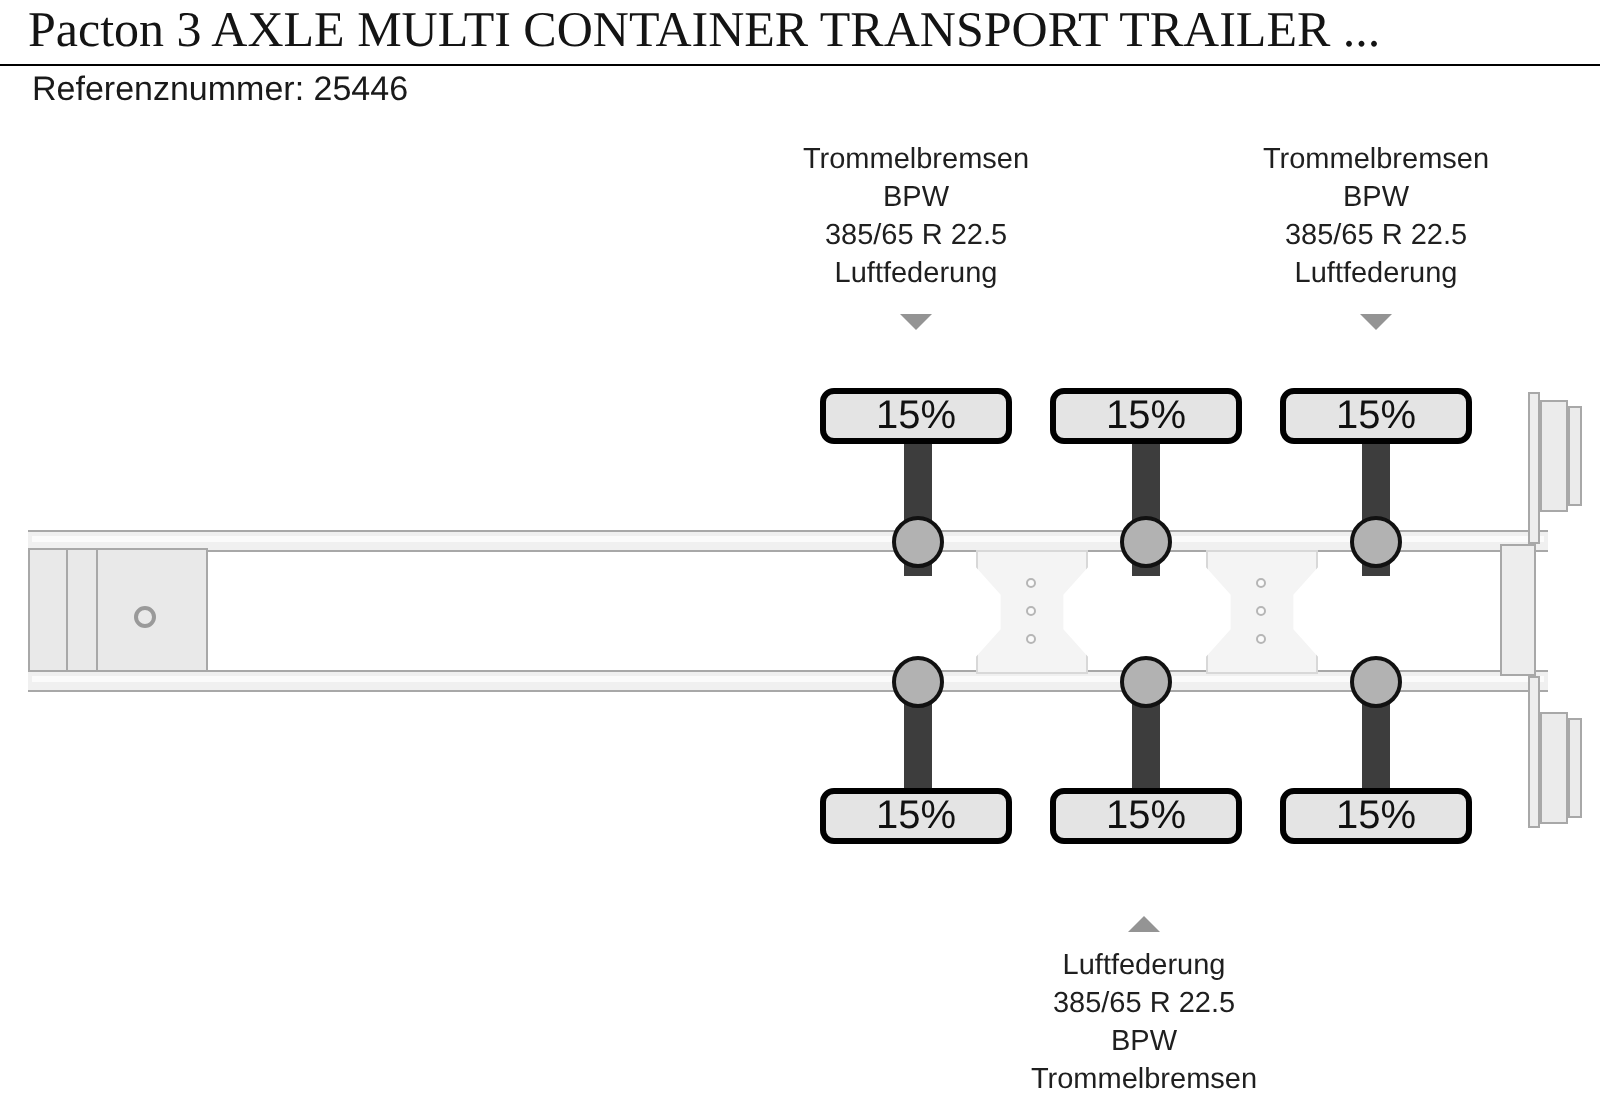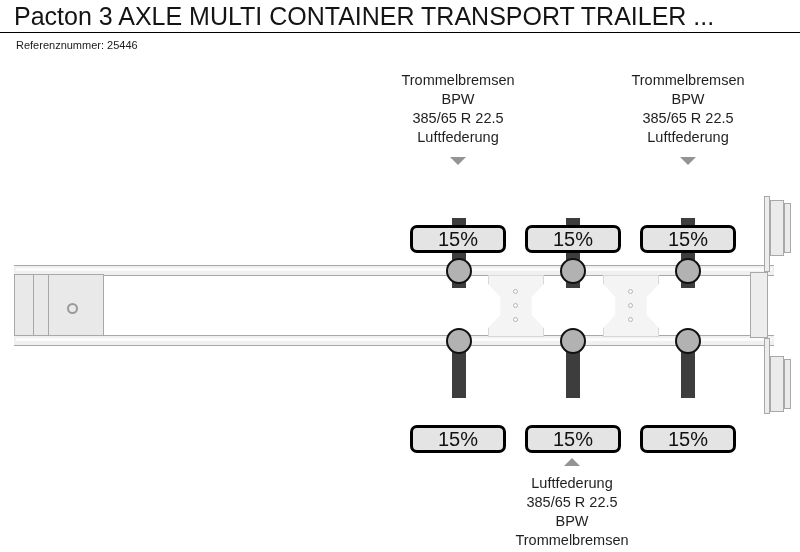--- a/index.html
+++ b/index.html
@@ -22,34 +22,35 @@
     left: 14px;
     top: 1px;
     width: 780px;
     height: 30px;
     font-size: 25px;
     line-height: 30px;
     letter-spacing: 0px;
     white-space: nowrap;
     overflow: hidden;
     color: #141414;
+    font-family: Liberation Serif, serif;
   }
   #header-rule {
     position: absolute;
     left: 0px;
     top: 32px;
     width: 800px;
     height: 1px;
     background: #000000;
   }
   #reference-line {
     position: absolute;
     left: 16px;
     top: 37px;
-    font-size: 11px;
+    font-size: 17px;
     line-height: 16px;
     color: #1a1a1a;
     white-space: nowrap;
   }
 
   
   #diagram {
     position: absolute;
     left: 0;
     top: 0;
@@ -94,21 +95,20 @@
     border: 3px solid #000000;
     border-radius: 7px;
     background: #e4e4e4;
     color: #111111;
     font-size: 20px;
     line-height: 22px;
     text-align: center;
     display: flex;
     align-items: center;
     justify-content: center;
-    margin-top: 31px;
   }
 
   
   .stem {
     position: absolute;
     width: 14px;
     background: #3d3d3d;
   }
 
   

